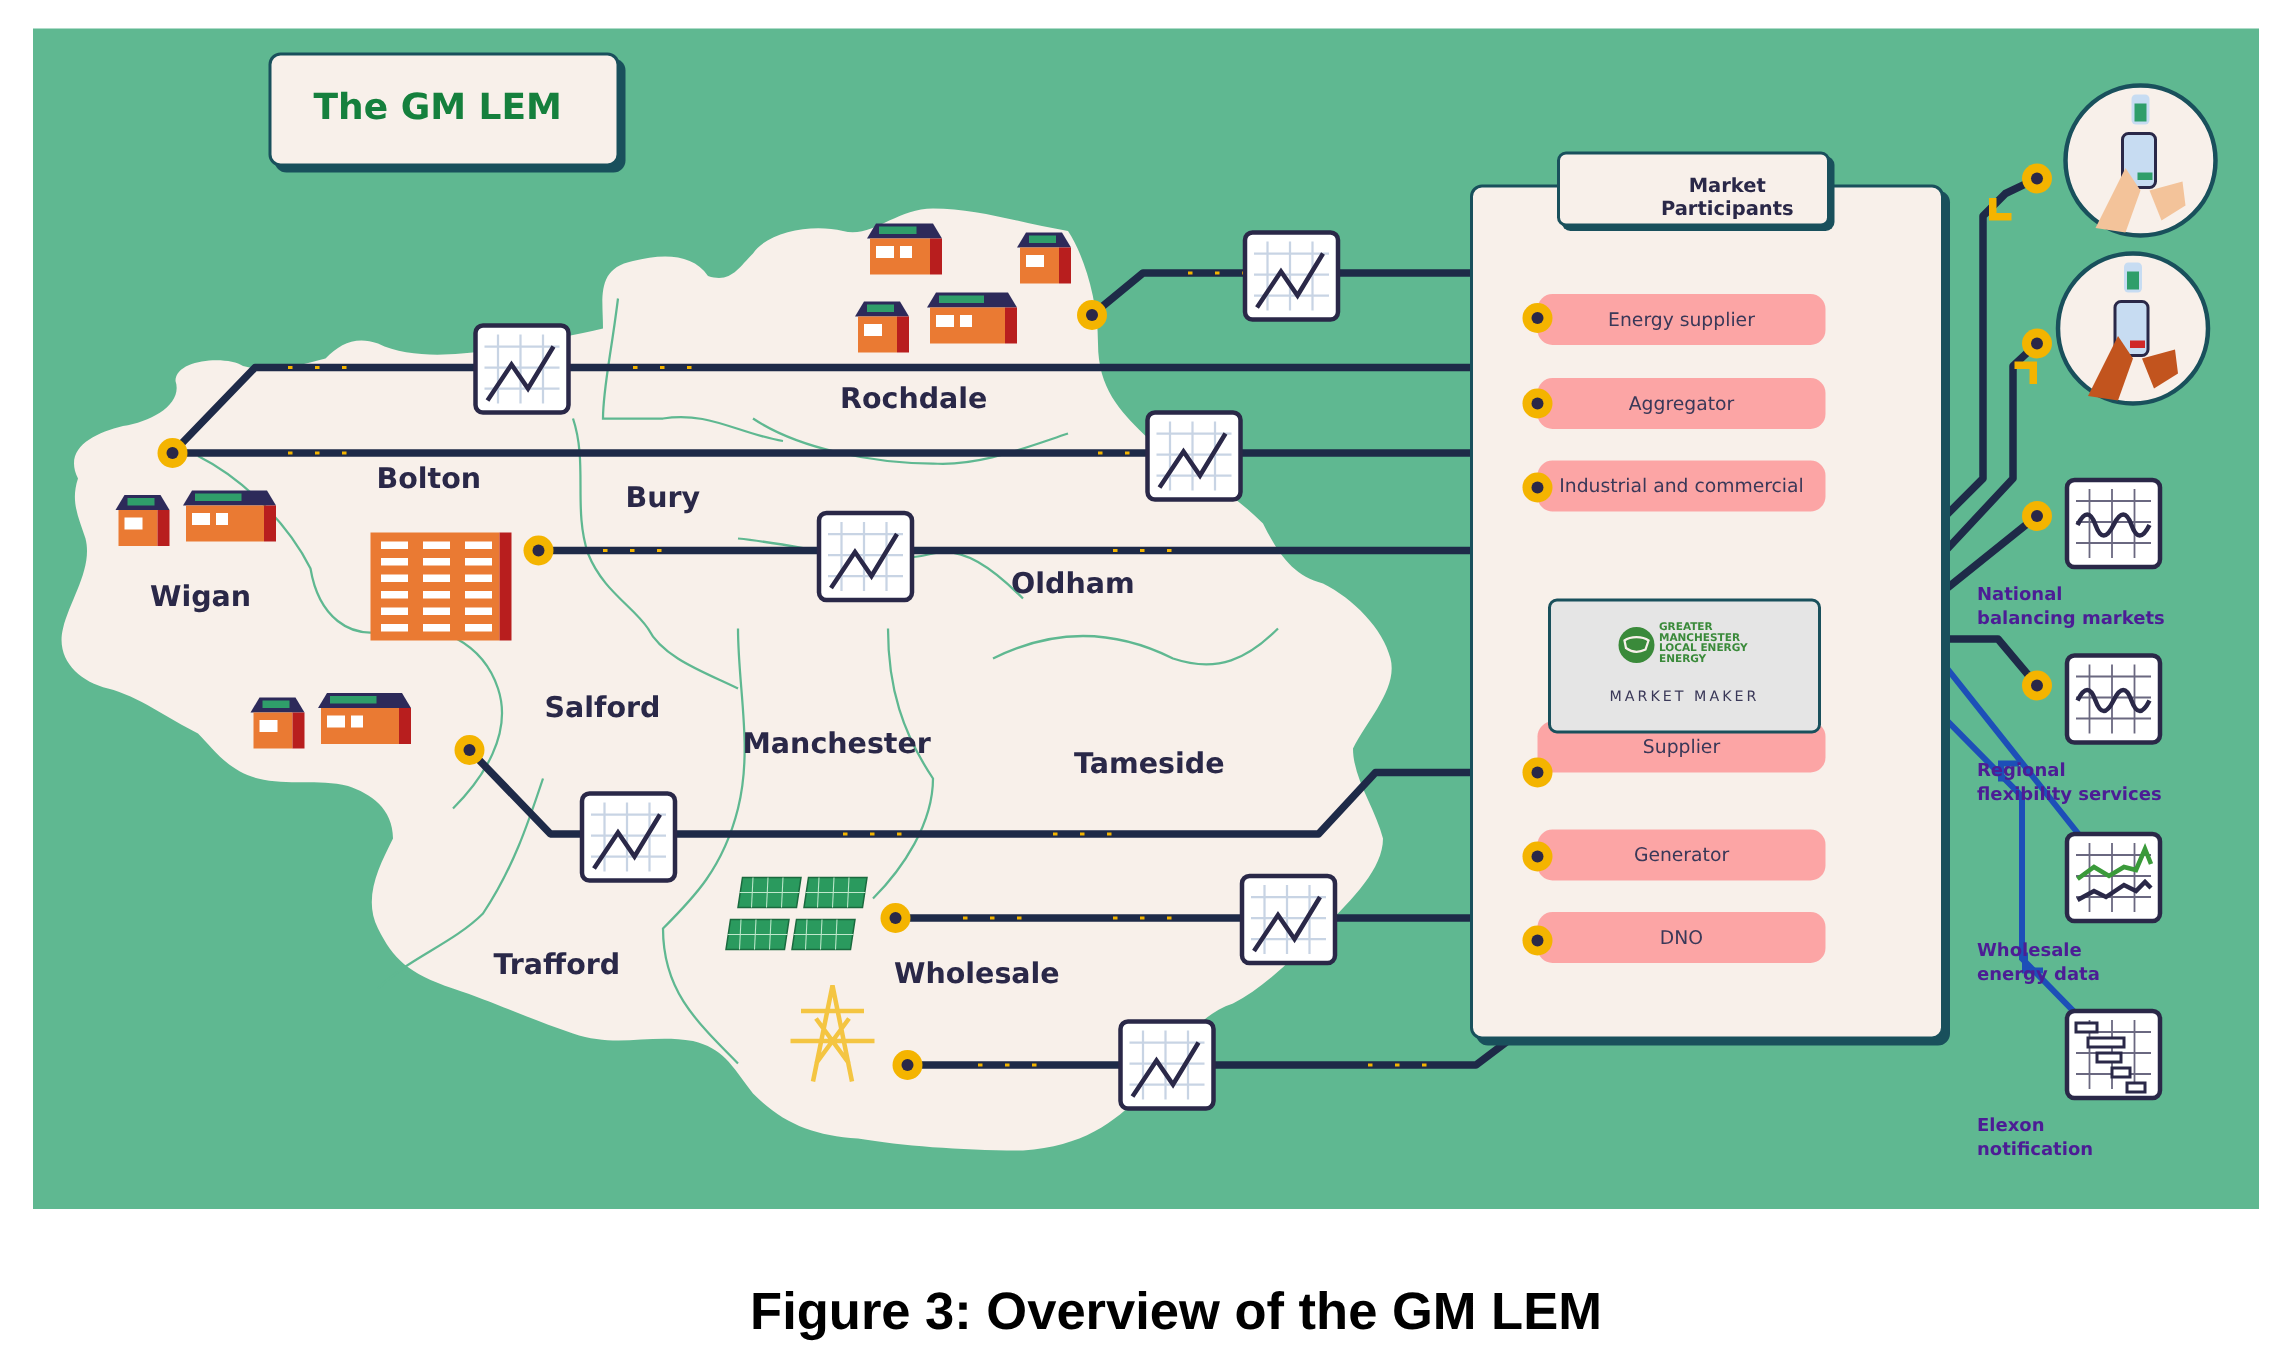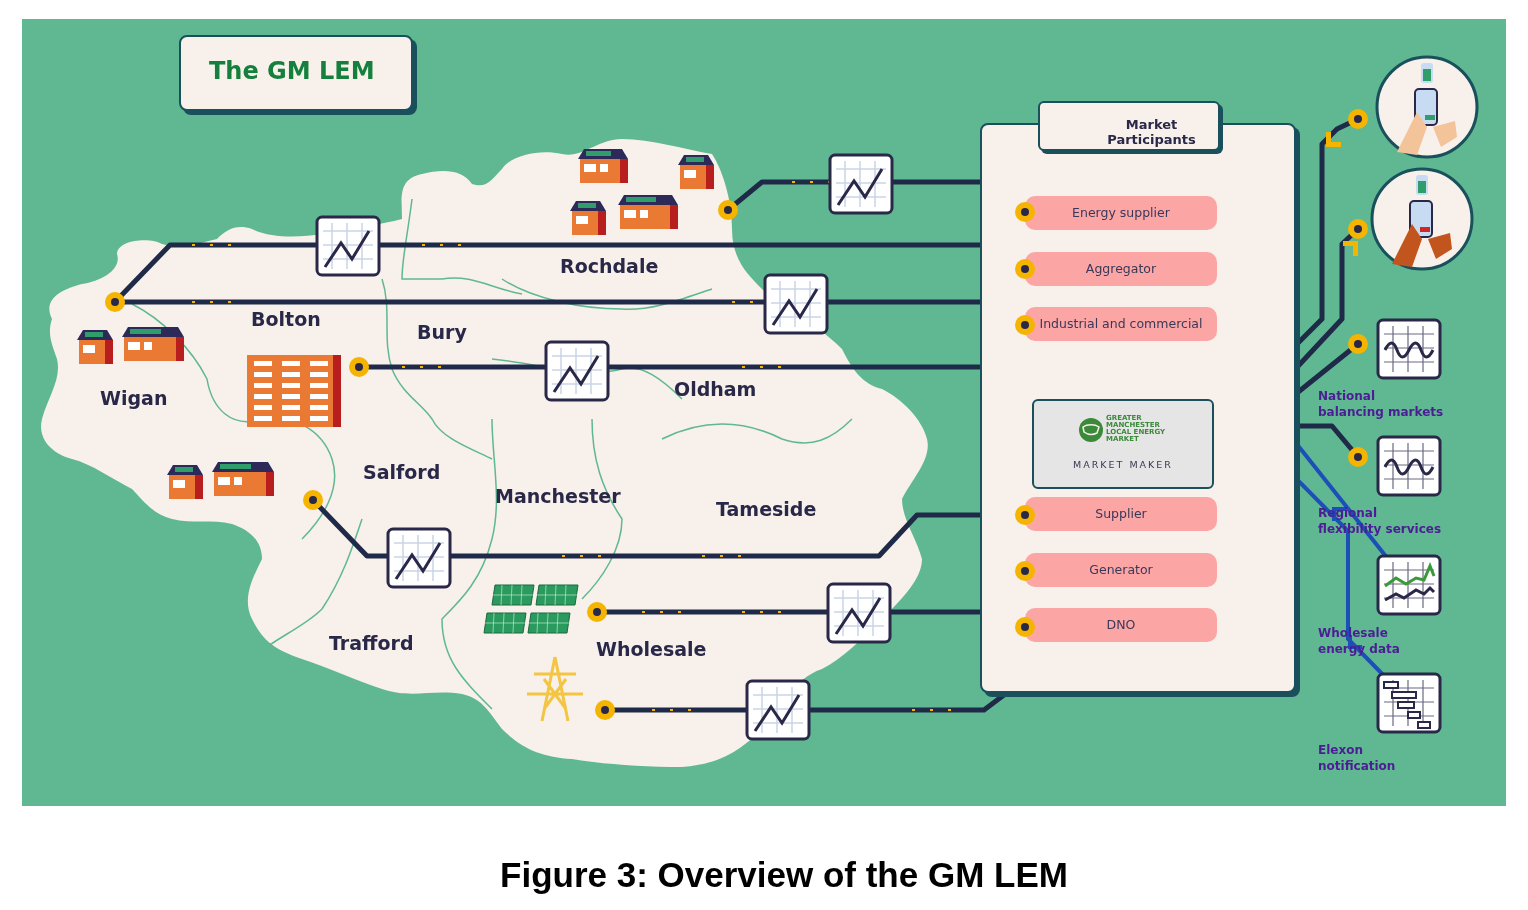--- a/index.html
+++ b/index.html
@@ -108,40 +108,40 @@
   </div>
   <div class="pill" style="top:177px">
       <span>Energy supplier</span>
     </div>
   <div class="pill" style="top:233px">
       <span>Aggregator</span>
     </div>
   <div class="pill" style="top:288px">
       <span>Industrial and commercial</span>
     </div>
-  <div class="pill" style="top:478px">
+  <div class="pill" style="top:462px">
       <span>Supplier</span>
     </div>
   <div class="pill" style="top:534px">
       <span>Generator</span>
     </div>
   <div class="pill" style="top:589px">
       <span>DNO</span>
     </div>
 
   <div class="mm">
     <svg style="position:absolute;left:44px;top:16px" width="26" height="26">
       <circle cx="13" cy="13" r="12" fill="#3a8a3a"></circle>
       <path d="M5,10 C9,7 17,7 21,10 L19,16 C15,18 10,18 6,15 Z" fill="none" stroke="#f8f0ea" stroke-width="1.5"></path>
     </svg>
     <div class="logo-text">
       <div>GREATER</div>
       <div>MANCHESTER</div>
       <div>LOCAL ENERGY</div>
-      <div>MARKET</div>
+      <div>ENERGY</div>
     </div>
     <div class="mm-label">MARKET MAKER</div>
   </div>
 
   <div class="out-label" style="top:369px">
     <div>National</div>
     <div>balancing markets</div>
   </div>
   <div class="out-label" style="top:486px">
     <div>Regional</div>

